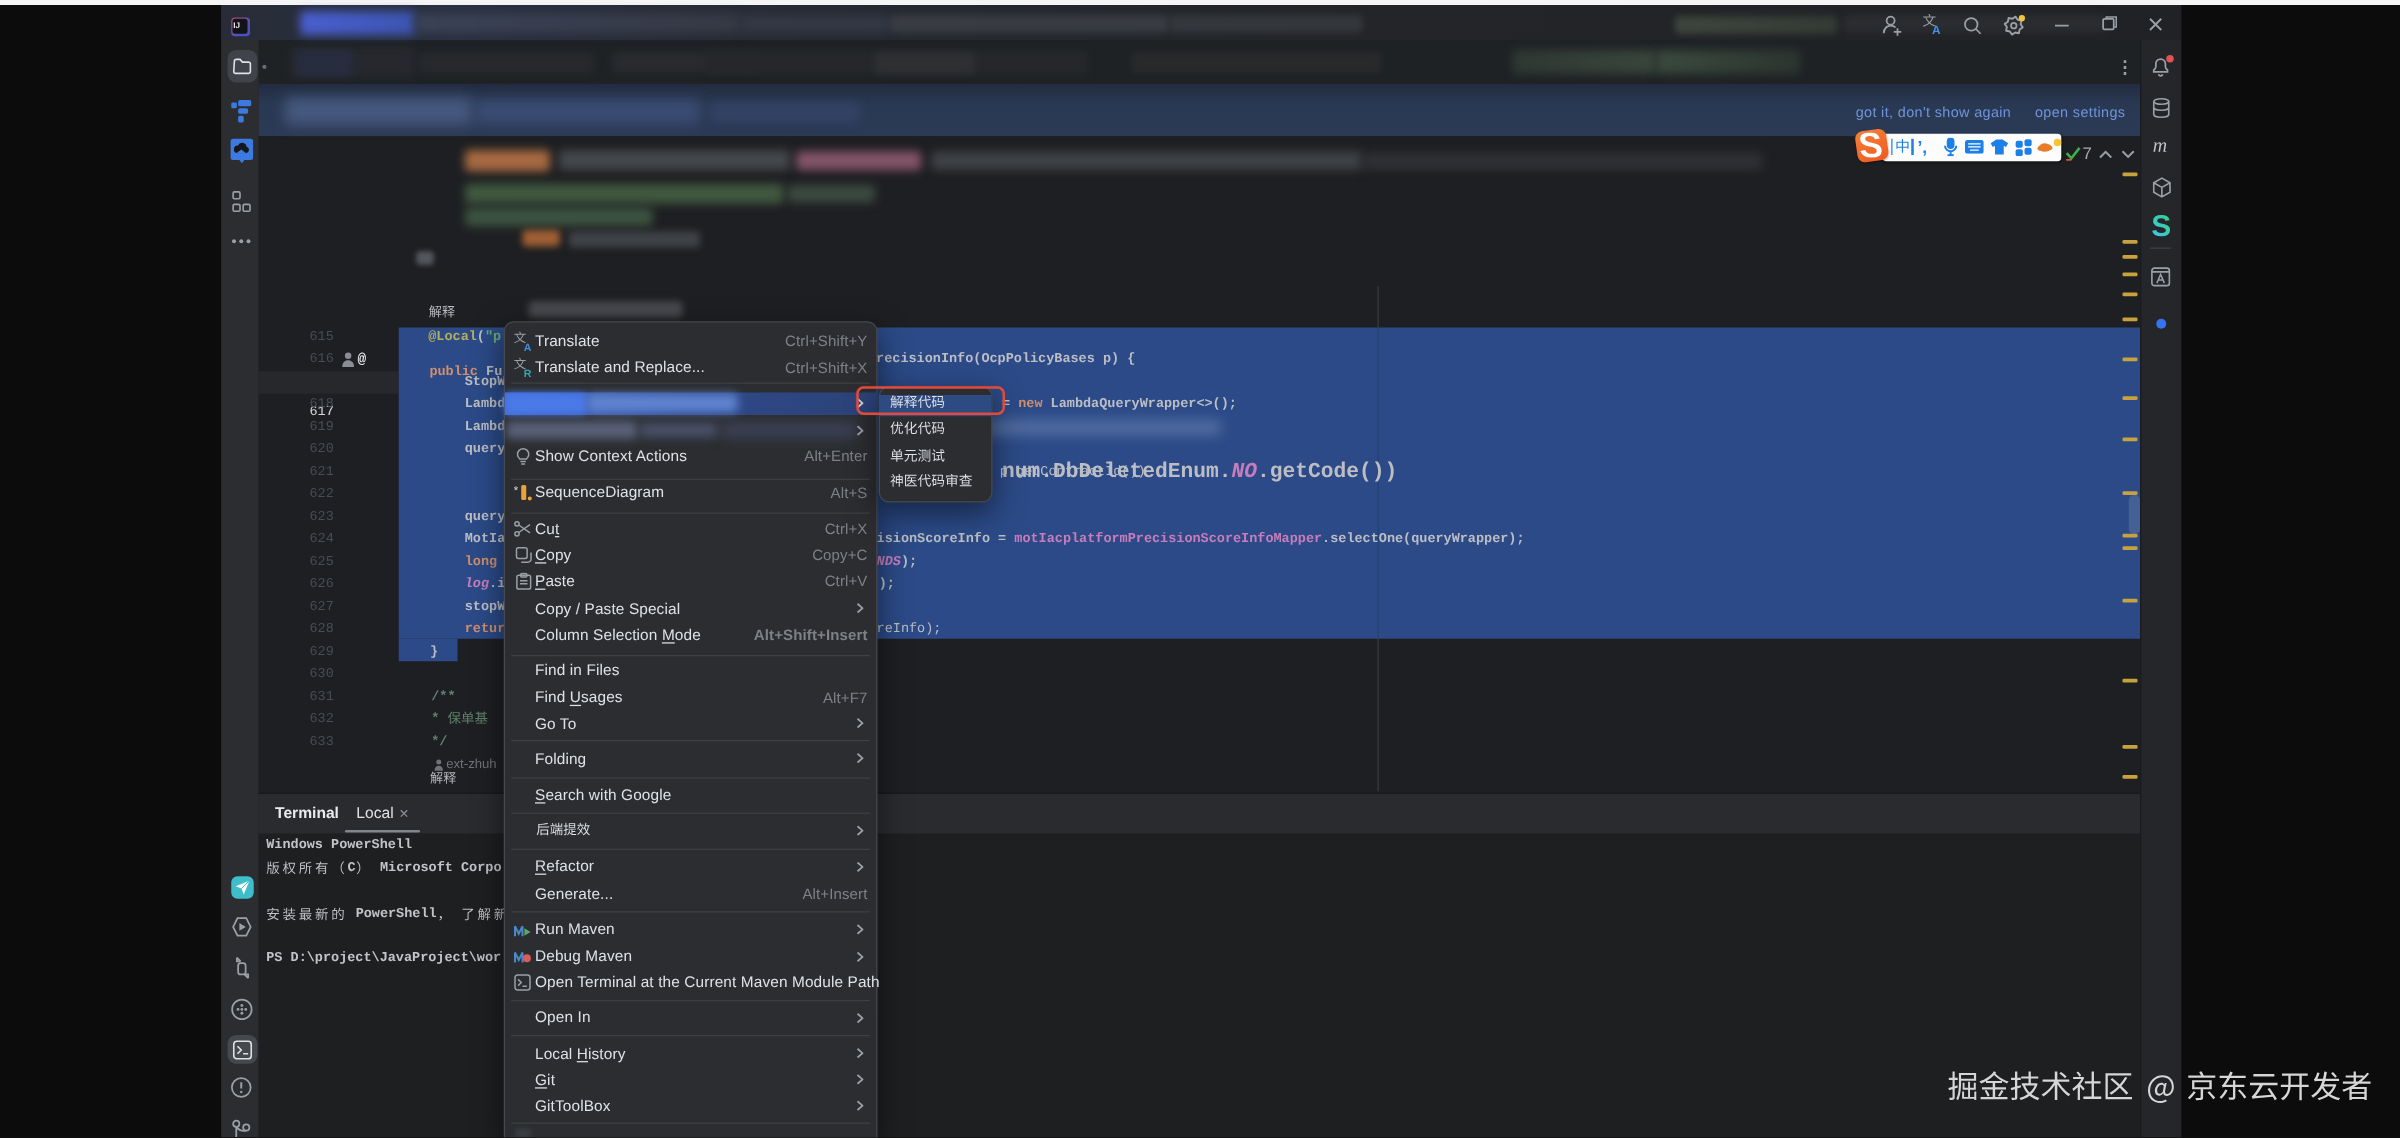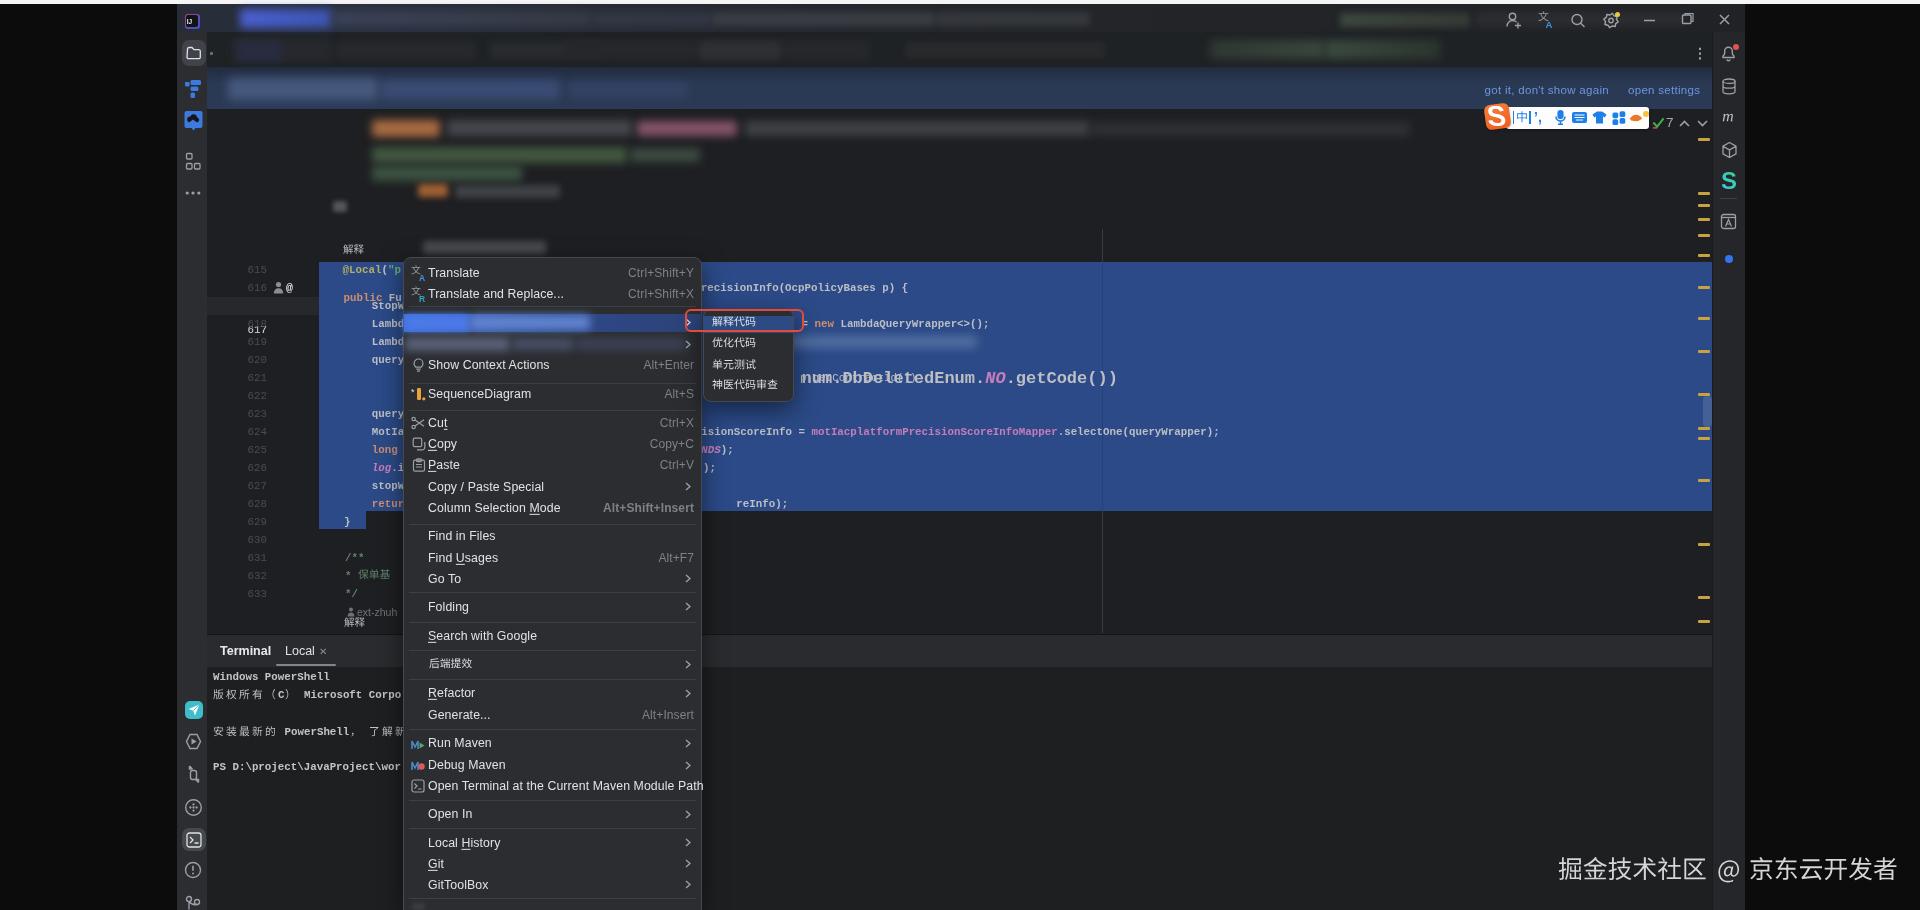--- a/index.html
+++ b/index.html
@@ -295,21 +295,21 @@
       </g>
     </svg>
 <div style="position:absolute;left:700.9px;top:287.6px;transform:translateY(-50%);font-family:'Liberation Mono',monospace;font-size:10.8px;color:#bcbec4;white-space:pre;line-height:1;font-weight:700;">recisionInfo(OcpPolicyBases p) {</div>
 <div style="position:absolute;left:801.6px;top:323.6px;transform:translateY(-50%);font-family:'Liberation Mono',monospace;font-size:10.8px;color:#bcbec4;white-space:pre;line-height:1;font-weight:700;">= <span style="color:#cf8e6d">new</span> LambdaQueryWrapper&lt;&gt;();</div>
 <div style="position:absolute;left:782px;top:336px;width:195px;height:12px;background:rgba(150,170,205,0.38);filter:blur(5px);border-radius:3px;opacity:1;"></div>
 <div style="position:absolute;left:799.9px;top:378px;transform:translateY(-50%);font-family:'Liberation Mono',monospace;font-size:10.8px;color:#bcbec4;white-space:pre;line-height:1;font-weight:400;text-align:center;">p.getContractId())</div>
 <div style="position:absolute;left:801.6px;top:377.6px;transform:translateY(-50%);font-family:'Liberation Mono',monospace;font-size:17px;color:#bcbec4;white-space:pre;line-height:1;font-weight:700;">num.DbDeletedEnum.<span style="color:#c77dbb;font-style:italic">NO</span>.getCode())</div>
 <div style="position:absolute;left:701.3px;top:431.6px;transform:translateY(-50%);font-family:'Liberation Mono',monospace;font-size:10.8px;color:#bcbec4;white-space:pre;line-height:1;font-weight:700;">isionScoreInfo = <span style="color:#c77dbb">motIacplatformPrecisionScoreInfoMapper</span>.selectOne(queryWrapper);</div>
 <div style="position:absolute;left:701.3px;top:449.6px;transform:translateY(-50%);font-family:'Liberation Mono',monospace;font-size:10.8px;color:#bcbec4;white-space:pre;line-height:1;font-weight:700;"><span style="color:#c77dbb;font-style:italic">NDS</span>);</div>
 <div style="position:absolute;left:703px;top:467.6px;transform:translateY(-50%);font-family:'Liberation Mono',monospace;font-size:10.8px;color:#bcbec4;white-space:pre;line-height:1;font-weight:700;">);</div>
-<div style="position:absolute;left:701.3px;top:503.6px;transform:translateY(-50%);font-family:'Liberation Mono',monospace;font-size:10.8px;color:#bcbec4;white-space:pre;line-height:1;font-weight:700;margin-left:35px;">reInfo);</div>
+<div style="position:absolute;left:701.3px;top:503.6px;transform:translateY(-50%);font-family:'Liberation Mono',monospace;font-size:10.8px;color:#bcbec4;white-space:pre;line-height:1;font-weight:400;">reInfo);</div>
 <div style="position:absolute;left:1697.5px;top:137.5px;width:12px;height:3px;background:#c7a23e;border-radius:1px;"></div>
 <div style="position:absolute;left:1697.5px;top:192px;width:12px;height:3px;background:#c7a23e;border-radius:1px;"></div>
 <div style="position:absolute;left:1697.5px;top:204px;width:12px;height:3px;background:#c7a23e;border-radius:1px;"></div>
 <div style="position:absolute;left:1697.5px;top:218px;width:12px;height:3px;background:#c7a23e;border-radius:1px;"></div>
 <div style="position:absolute;left:1697.5px;top:233.5px;width:12px;height:3px;background:#c7a23e;border-radius:1px;"></div>
 <div style="position:absolute;left:1697.5px;top:254px;width:12px;height:3px;background:#c7a23e;border-radius:1px;"></div>
 <div style="position:absolute;left:1697.5px;top:286px;width:12px;height:3px;background:#c7a23e;border-radius:1px;"></div>
 <div style="position:absolute;left:1697.5px;top:316.5px;width:12px;height:3px;background:#c7a23e;border-radius:1px;"></div>
 <div style="position:absolute;left:1697.5px;top:350px;width:12px;height:3px;background:#c7a23e;border-radius:1px;"></div>
 <div style="position:absolute;left:1697.5px;top:393px;width:12px;height:3px;background:#c7a23e;border-radius:1px;"></div>

